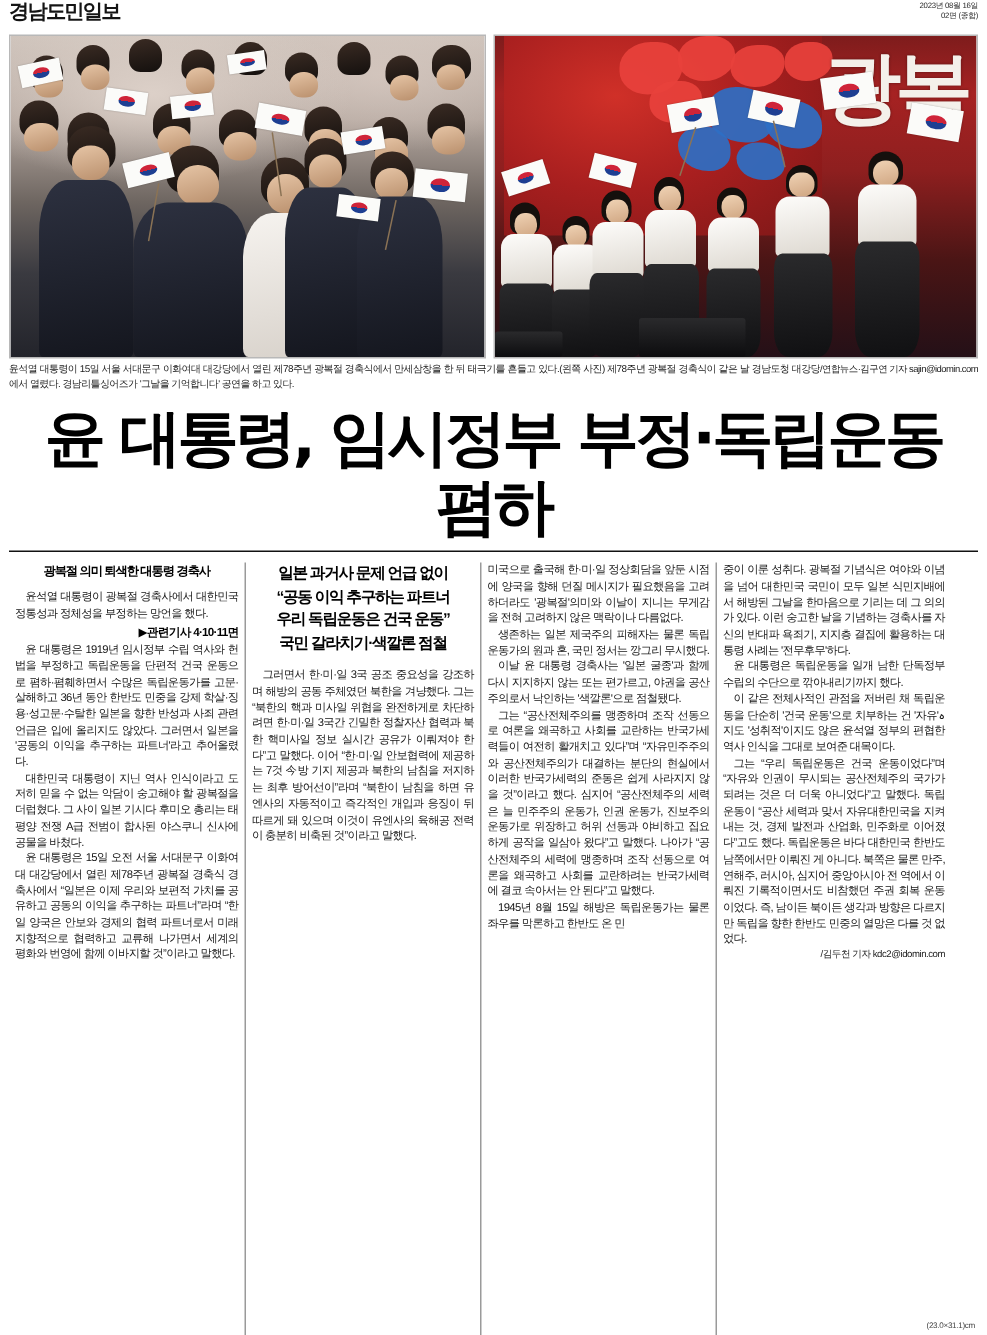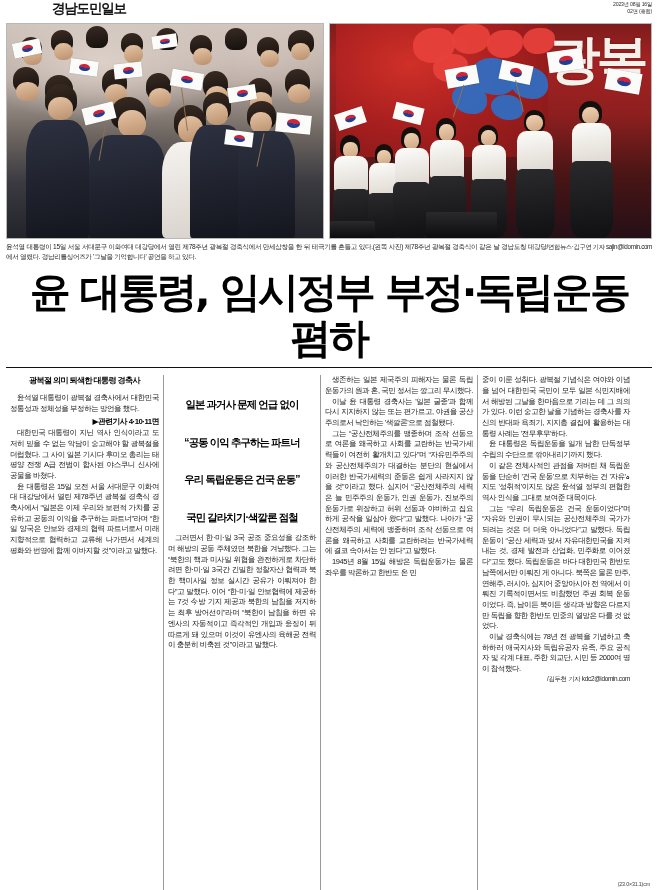--- a/index.html
+++ b/index.html
@@ -32,21 +32,20 @@
     justify-content: space-between;
     padding-top: 1px;
   }
   .masthead-title {
     font-size: 13.5px;
     font-weight: 700;
     letter-spacing: -1.2px;
     color: #141414;
     line-height: 15px;
     font-family: "DejaVu Sans", sans-serif;
-    margin-left: 46px;
   }
   .masthead-meta {
     text-align: right;
     font-size: 5.2px;
     line-height: 6.6px;
     color: #2c2c2c;
     letter-spacing: -0.2px;
   }
 
   
@@ -233,21 +232,20 @@
   .deck {
     text-align: center;
     margin-bottom: 8px;
   }
   .deck-line {
     font-size: 10.4px;
     line-height: 15.5px;
     font-weight: 700;
     letter-spacing: -0.85px;
     color: #000;
-    margin-top: 22px;
   }
   .para {
     font-size: 7.5px;
     line-height: 10.7px;
     letter-spacing: -0.42px;
     text-align: justify;
     text-indent: 7px;
     color: #151515;
     margin: 0;
     word-break: break-all;
@@ -440,45 +438,46 @@
 
   <div class="headline">윤 대통령, 임시정부 부정·독립운동 폄하</div>
   <div class="rule-thick"></div>
 
   <div class="cols">
 
     <div class="col">
       <div class="kicker">광복절 의미 퇴색한 대통령 경축사</div>
       <p class="para">윤석열 대통령이 광복절 경축사에서 대한민국 정통성과 정체성을 부정하는 망언을 했다.</p>
       <div class="related">▶관련기사 4·10·11면</div>
+      <p class="para">윤 대통령은 1919년 임시정부 수립 역사와 헌법을 부정하고 독립운동을 단편적 건국 운동으로 폄하·폄훼하면서 수많은 독립운동가를 고문·살해하고 36년 동안 한반도 민중을 강제 학살·징용·성고문·수탈한 일본을 향한 반성과 사죄 관련 언급은 입에 올리지도 않았다. 그러면서 일본을 '공동의 이익을 추구하는 파트너'라고 추어올렸다.</p>
       <p class="para">대한민국 대통령이 지닌 역사 인식이라고 도저히 믿을 수 없는 악담이 숭고해야 할 광복절을 더럽혔다. 그 사이 일본 기시다 후미오 총리는 태평양 전쟁 A급 전범이 합사된 야스쿠니 신사에 공물을 바쳤다.</p>
       <p class="para">윤 대통령은 15일 오전 서울 서대문구 이화여대 대강당에서 열린 제78주년 광복절 경축식 경축사에서 “일본은 이제 우리와 보편적 가치를 공유하고 공동의 이익을 추구하는 파트너”라며 “한일 양국은 안보와 경제의 협력 파트너로서 미래지향적으로 협력하고 교류해 나가면서 세계의 평화와 번영에 함께 이바지할 것”이라고 말했다.</p>
     </div>
 
     <div class="col">
       <div class="deck">
         <div class="deck-line">일본 과거사 문제 언급 없이</div>
         <div class="deck-line">“공동 이익 추구하는 파트너</div>
         <div class="deck-line">우리 독립운동은 건국 운동”</div>
         <div class="deck-line">국민 갈라치기·색깔론 점철</div>
       </div>
       <p class="para">그러면서 한·미·일 3국 공조 중요성을 강조하며 해방의 공동 주체였던 북한을 겨냥했다. 그는 “북한의 핵과 미사일 위협을 완전하게로 차단하려면 한·미·일 3국간 긴밀한 정찰자산 협력과 북한 핵미사일 정보 실시간 공유가 이뤄져야 한다”고 말했다. 이어 “한·미·일 안보협력에 제공하는 7것 今방 기지 제공과 북한의 남침을 저지하는 최후 방어선이”라며 “북한이 남침을 하면 유엔사의 자동적이고 즉각적인 개입과 응징이 뒤따르게 돼 있으며 이것이 유엔사의 육해공 전력이 충분히 비축된 것”이라고 말했다.</p>
     </div>
 
     <div class="col">
+      <p class="para noindent">미국으로 출국해 한·미·일 정상회담을 앞둔 시점에 양국을 향해 던질 메시지가 필요했음을 고려하더라도 '광복절'의미와 이날이 지니는 무게감을 전혀 고려하지 않은 맥락이나 다름없다.</p>
       <p class="para">생존하는 일본 제국주의 피해자는 물론 독립운동가의 원과 혼, 국민 정서는 깡그리 무시했다.</p>
       <p class="para">이날 윤 대통령 경축사는 '일본 굴종'과 함께 다시 지지하지 않는 또는 편가르고, 야권을 공산주의로서 낙인하는 '색깔론'으로 점철됐다.</p>
       <p class="para">그는 “공산전체주의를 맹종하며 조작 선동으로 여론을 왜곡하고 사회를 교란하는 반국가세력들이 여전히 활개치고 있다”며 “자유민주주의와 공산전체주의가 대결하는 분단의 현실에서 이러한 반국가세력의 준동은 쉽게 사라지지 않을 것”이라고 했다. 심지어 “공산전체주의 세력은 늘 민주주의 운동가, 인권 운동가, 진보주의 운동가로 위장하고 허위 선동과 야비하고 집요하게 공작을 일삼아 왔다”고 말했다. 나아가 “공산전체주의 세력에 맹종하며 조작 선동으로 여론을 왜곡하고 사회를 교란하려는 반국가세력에 결코 속아서는 안 된다”고 말했다.</p>
       <p class="para">1945년 8월 15일 해방은 독립운동가는 물론 좌우를 막론하고 한반도 온 민</p>
     </div>
 
     <div class="col">
       <p class="para noindent">중이 이룬 성취다. 광복절 기념식은 여야와 이념을 넘어 대한민국 국민이 모두 일본 식민지배에서 해방된 그날을 한마음으로 기리는 데 그 의의가 있다. 이런 숭고한 날을 기념하는 경축사를 자신의 반대파 욕죄기, 지지층 결집에 활용하는 대통령 사례는 '전무후무'하다.</p>
       <p class="para">윤 대통령은 독립운동을 일개 남한 단독정부 수립의 수단으로 깎아내리기까지 했다.</p>
       <p class="para">이 같은 전체사적인 관점을 저버린 채 독립운동을 단순히 '건국 운동'으로 치부하는 건 '자유'ہ지도 '성취적'이지도 않은 윤석열 정부의 편협한 역사 인식을 그대로 보여준 대목이다.</p>
       <p class="para">그는 “우리 독립운동은 건국 운동이었다”며 “자유와 인권이 무시되는 공산전체주의 국가가 되려는 것은 더 더욱 아니었다”고 말했다. 독립운동이 “공산 세력과 맞서 자유대한민국을 지켜내는 것, 경제 발전과 산업화, 민주화로 이어졌다”고도 했다. 독립운동은 바다 대한민국 한반도 남쪽에서만 이뤄진 게 아니다. 북쪽은 물론 만주, 연해주, 러시아, 심지어 중앙아시아 전 역에서 이뤄진 기록적이면서도 비참했던 주권 회복 운동이었다. 즉, 남이든 북이든 생각과 방향은 다르지만 독립을 향한 한반도 민중의 열망은 다를 것 없었다.</p>
-      <p class="para">이날 경축식에는 78년 전 광복을 기념하고 축하하러 애국지사와 독립유공자 유족, 주요 공직자 및 각계 대표, 주한 외교단, 시민 등 2000여 명이 참석했다.</p>
       <div class="byline" style="text-align:right">/김두천 기자 kdc2@idomin.com</div>
     </div>
   </div>
 
   <div class="footer-size">(23.0×31.1)cm</div>
 </div>
 
 </body></html>

